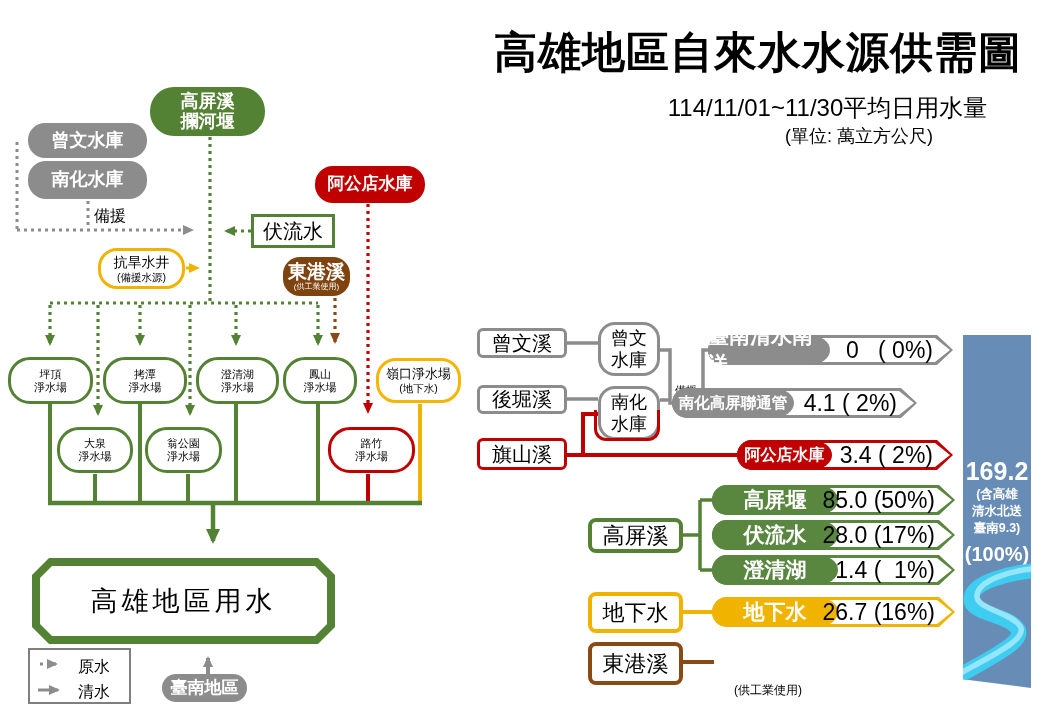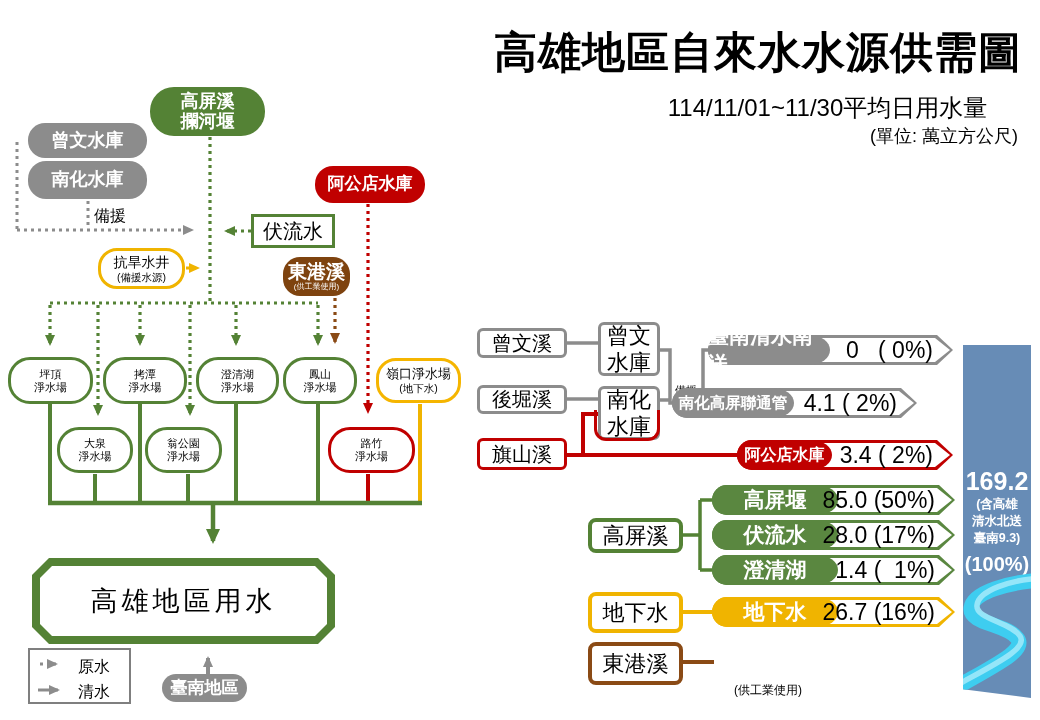--- a/index.html
+++ b/index.html
@@ -9,21 +9,21 @@
   svg.overlay{position:absolute;left:0;top:0;z-index:0;}
   .node{position:absolute;z-index:1;display:flex;flex-direction:column;align-items:center;justify-content:center;
         text-align:center;line-height:1.15;background:#fff;box-sizing:border-box;}
   .pill{position:absolute;z-index:1;display:flex;flex-direction:column;align-items:center;justify-content:center;
         color:#fff;font-weight:700;text-align:center;line-height:1.1;box-sizing:border-box;}
   .g-fill{background:#548235;} .gray-fill{background:#8c8c8c;} .r-fill{background:#c00000;} .br-fill{background:#7e430f;}
   .plant{border:3.5px solid #548235;border-radius:22px;font-size:11px;}
   .plant.red{border-color:#c00000;} .plant.gold{border-color:#f5b500;border-radius:20px;}
   .sub{font-size:10.5px;}
   .sq{border:3px solid #8c8c8c;border-radius:6px;font-size:20px;}
-  .sq2{border:3.5px solid #8c8c8c;border-radius:6px;font-size:22px;line-height:1.25;}
+  .sq2{border:3.5px solid #8c8c8c;border-radius:17px;font-size:18px;line-height:1.25;}
   .src{border-radius:8px;font-size:22px;background:#fff;}
   
   .bar{position:absolute;z-index:1;height:30px;}
   .bar .outer{position:absolute;inset:0;background:var(--c);border-radius:15px 0 0 15px;
       clip-path:polygon(0 0,calc(100% - 16px) 0,100% 50%,calc(100% - 16px) 100%,0 100%);}
   .bar .innerw{position:absolute;inset:3px;background:#fff;border-radius:12px 0 0 12px;
       clip-path:polygon(0 0,calc(100% - 15px) 0,100% 50%,calc(100% - 15px) 100%,0 100%);}
   .bar .tag{position:absolute;left:0;top:0;height:30px;background:var(--c);color:#fff;font-weight:700;font-size:21px;
       display:flex;align-items:center;justify-content:center;
       border-radius:15px;border-top-right-radius:20px 15px;border-bottom-right-radius:20px 15px;}
@@ -33,28 +33,28 @@
   
   .demand{position:absolute;left:32px;top:558px;width:303px;height:86px;background:#548235;z-index:1;
       clip-path:polygon(17px 0,calc(100% - 17px) 0,100% 17px,100% calc(100% - 17px),calc(100% - 17px) 100%,17px 100%,0 calc(100% - 17px),0 17px);}
   .demand .din{position:absolute;inset:8px;background:#fff;display:flex;align-items:center;justify-content:center;
       font-size:27px;letter-spacing:4px;
       clip-path:polygon(12px 0,calc(100% - 12px) 0,100% 12px,100% calc(100% - 12px),calc(100% - 12px) 100%,12px 100%,0 calc(100% - 12px),0 12px);}
   .legend{position:absolute;left:28px;top:648px;width:103px;height:56px;border:2px solid #7f7f7f;z-index:1;box-sizing:border-box;}
   .legend .lt{position:absolute;left:48px;font-size:16px;}
   .redU{position:absolute;left:594px;top:410px;width:66px;height:31px;border:3.5px solid #c00000;border-top:none;
       border-radius:0 0 12px 12px;z-index:2;box-sizing:border-box;}
-  .total{position:absolute;left:963px;top:345px;width:68px;height:353px;background:#678cb6;z-index:1;overflow:hidden;
+  .total{position:absolute;left:963px;top:335px;width:68px;height:353px;background:#678cb6;z-index:1;overflow:hidden;
       clip-path:polygon(0 0,100% 0,100% 100%,0 97.5%);color:#fff;text-align:center;font-weight:700;}
   .total .tv{margin-top:122px;font-size:25px;}
   .total .tn{font-size:12.5px;line-height:1.35;}
   .total .tp{font-size:20px;margin-top:6px;}
   .t-title{position:absolute;left:480px;top:24px;width:556px;font-size:43px;font-weight:700;text-align:center;letter-spacing:1px;z-index:1;}
   .t-sub{position:absolute;left:630px;top:92px;width:395px;font-size:24px;text-align:center;z-index:1;}
-  .t-unit{position:absolute;left:700px;top:124px;width:318px;font-size:18px;text-align:right;z-index:1;}
+  .t-unit{position:absolute;left:700px;top:124px;width:318px;font-size:18px;text-align:center;z-index:1;}
   .bku{position:absolute;left:669px;top:383px;width:34px;font-size:11px;line-height:1.3;text-align:center;z-index:1;}
   .note{position:absolute;left:713px;top:682px;width:110px;font-size:12px;text-align:center;z-index:1;}
 </style>
 </head>
 <body>
 
 <div id="stage">
 
   <svg class="overlay" width="1040" height="720" viewBox="0 0 1040 720">
     <defs>

